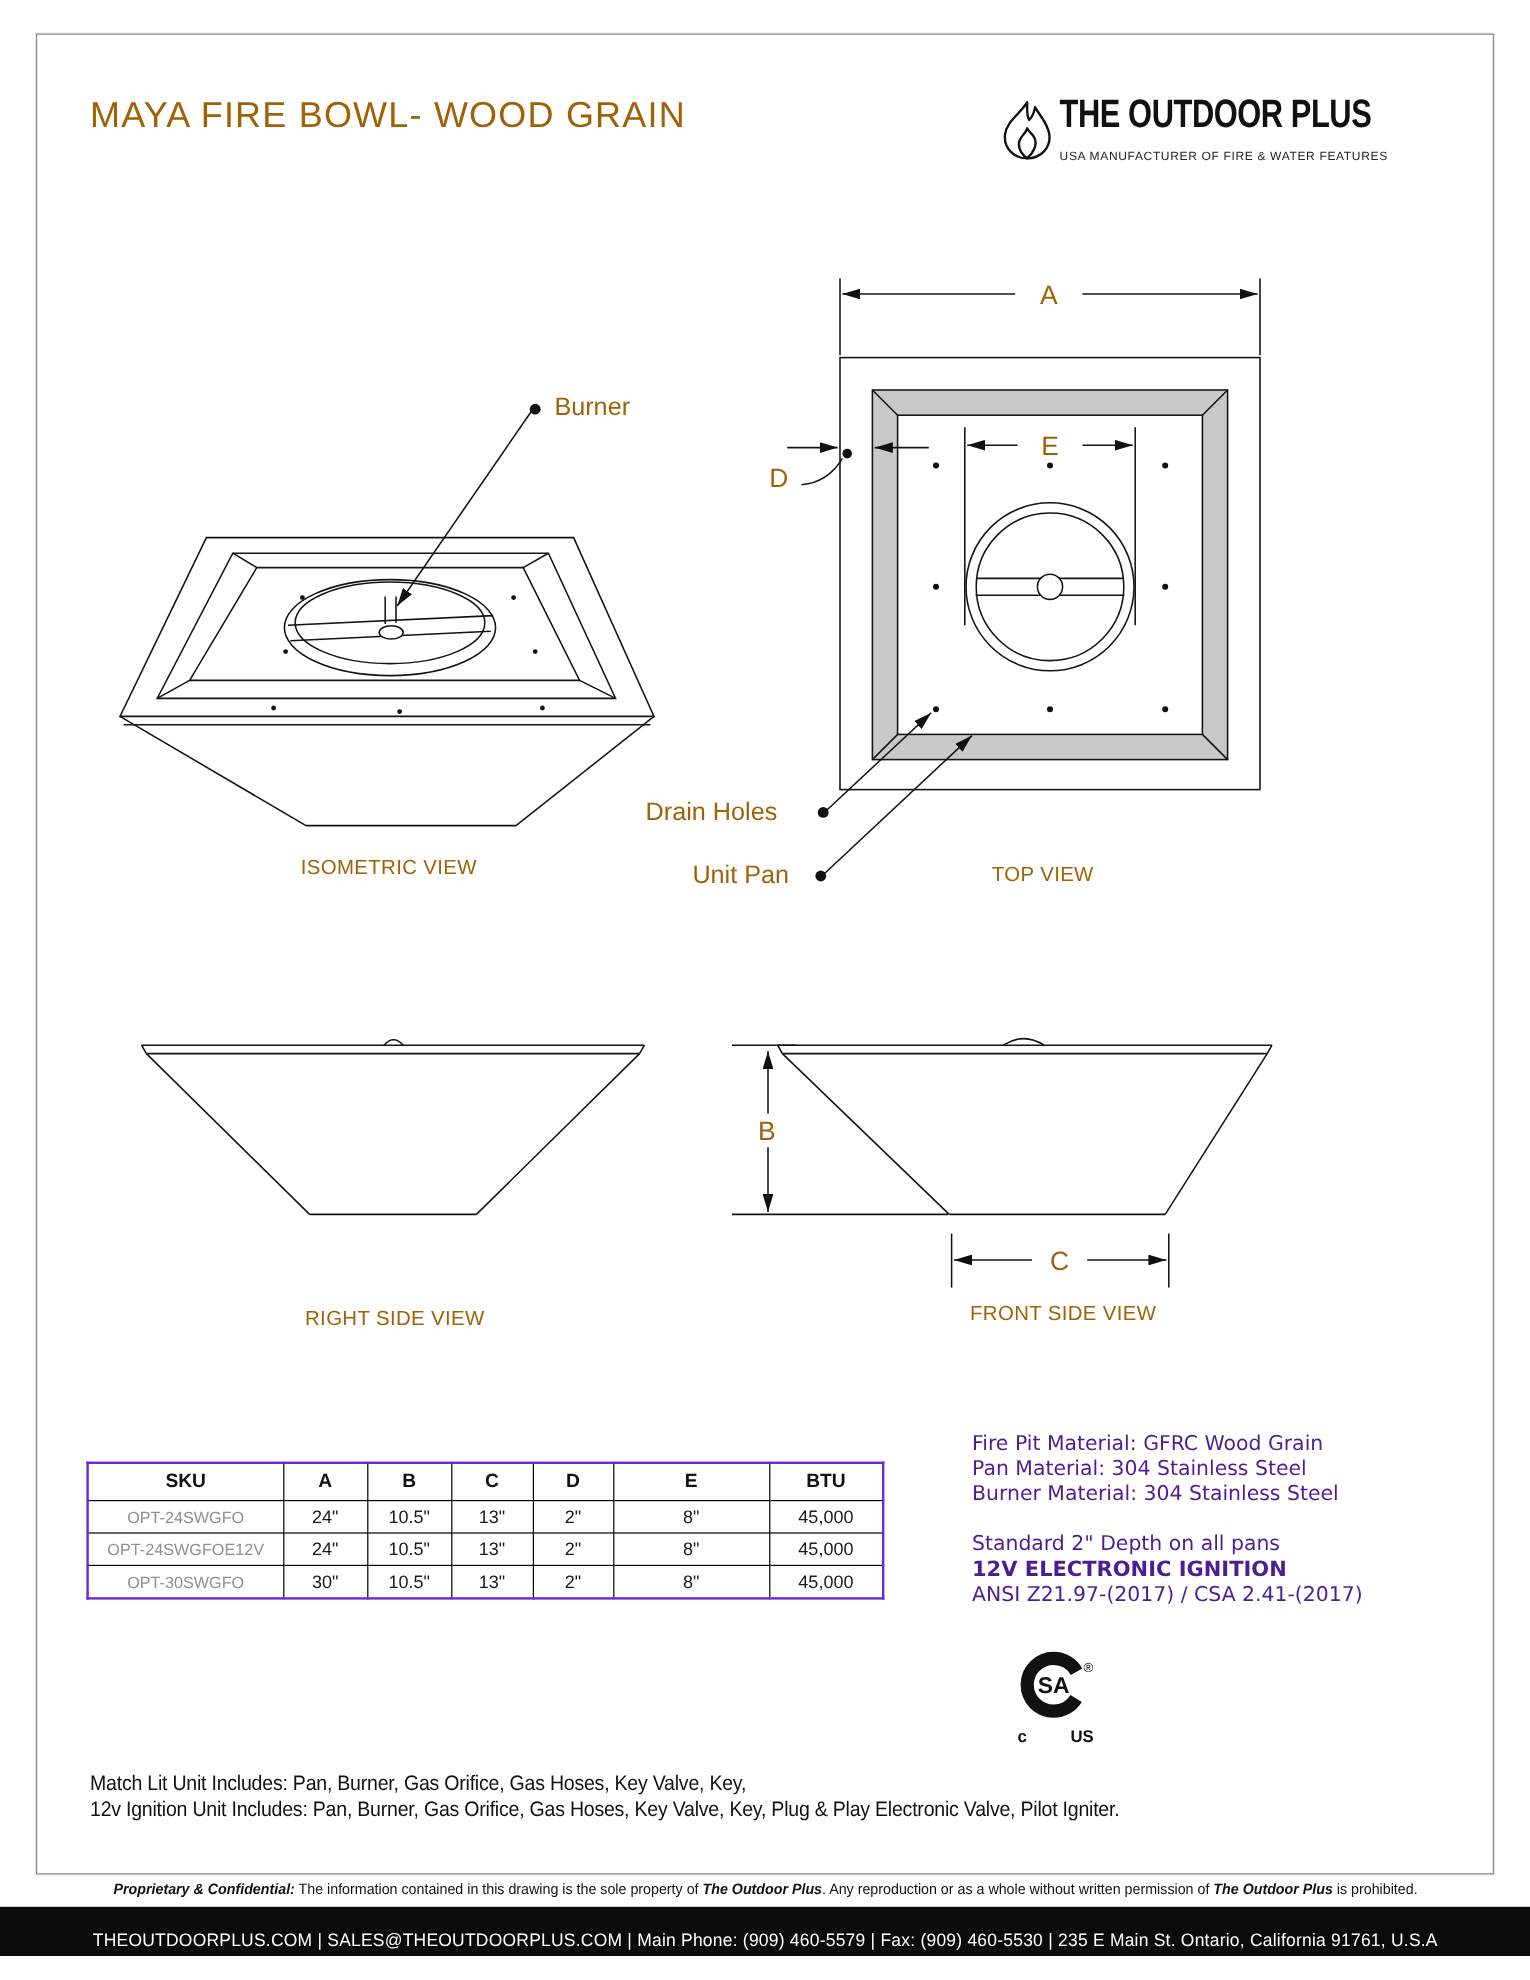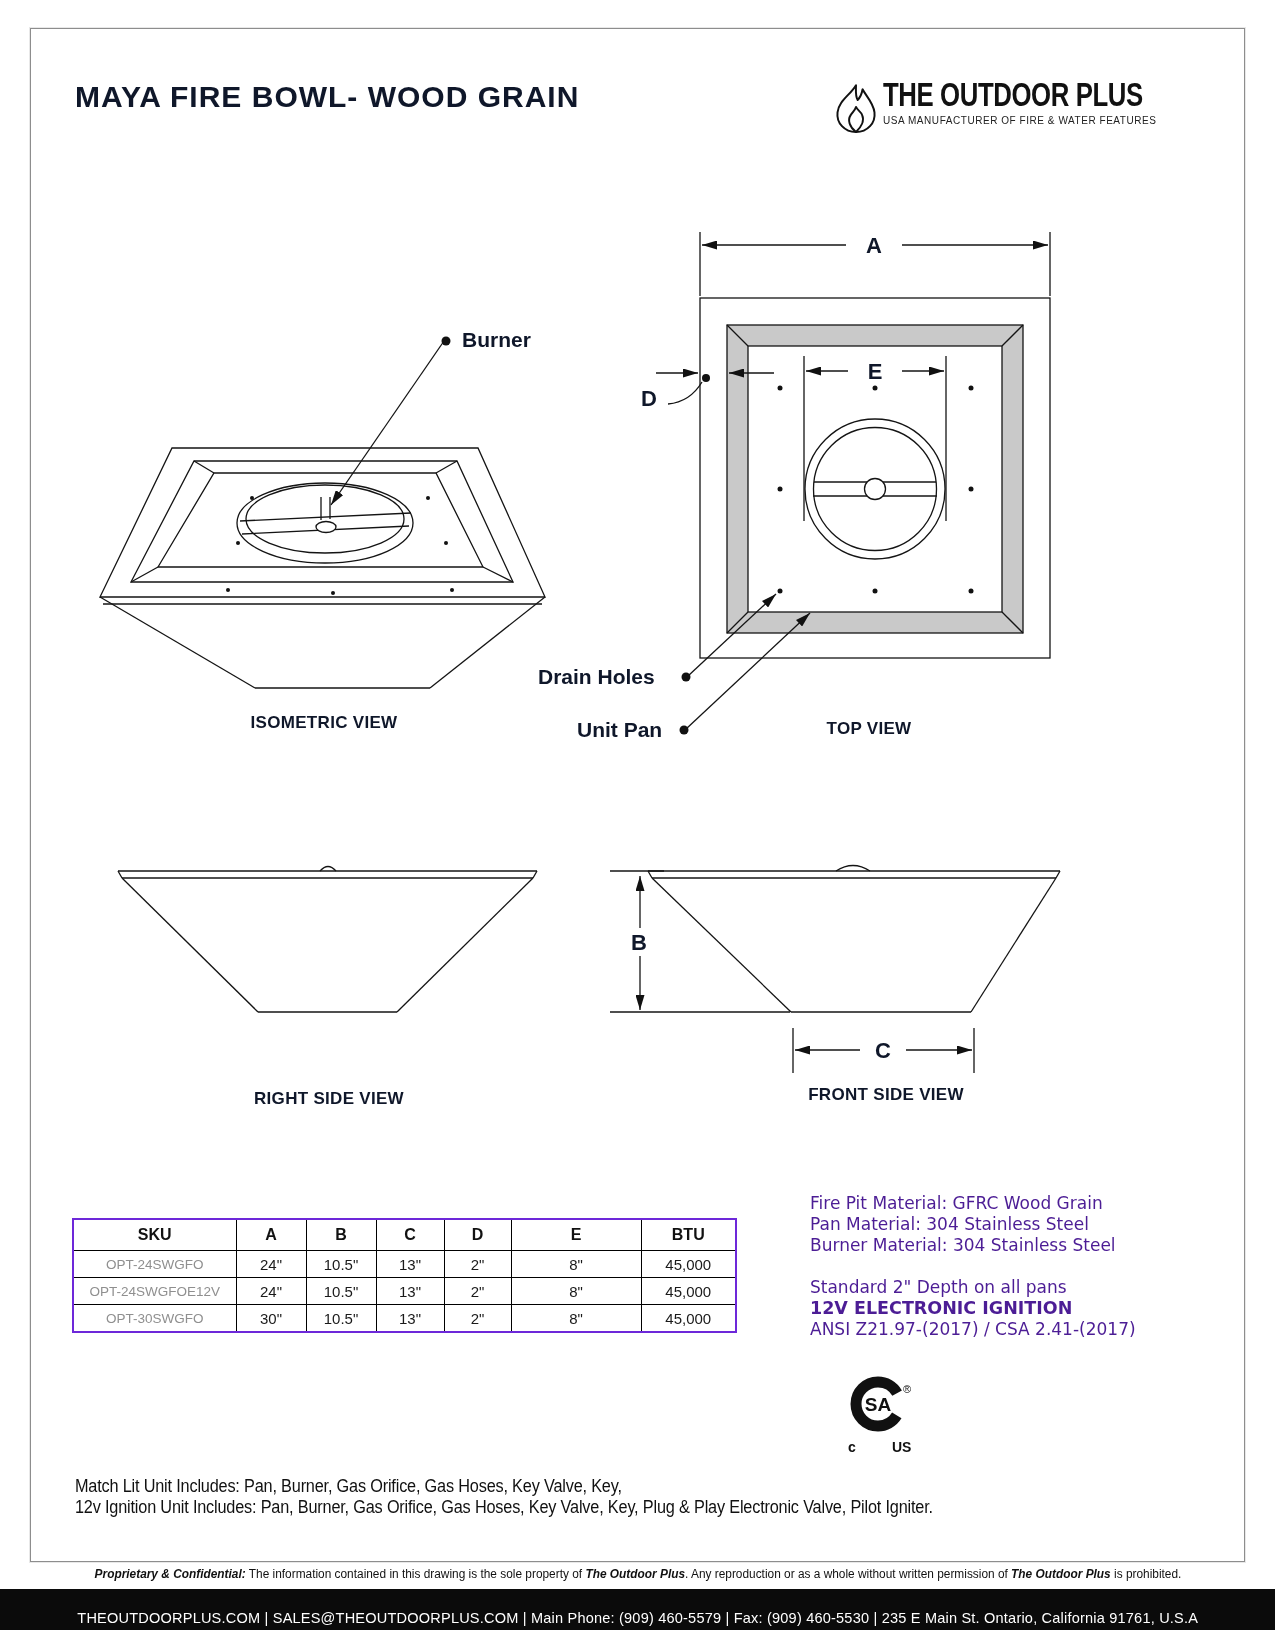--- a/index.html
+++ b/index.html
@@ -1,33 +1,33 @@
 <!DOCTYPE html>
 <html><head>
 <meta charset="utf-8">
 <style>
   html,body{margin:0;padding:0;background:#ffffff;}
   #page{position:relative;width:1275px;height:1650px;background:#ffffff;overflow:hidden;
         font-family:"Liberation Sans",sans-serif;color:#111;}
   #frame{position:absolute;left:30px;top:28px;width:1213px;height:1532px;
          border:1px solid #8d8d8d;box-shadow:0 0 0 1px #e8e8e8;}
-  .lbl{position:absolute;font-weight:bold;color:#0f172a;white-space:nowrap;
+  .lbl{position:absolute;font-weight:normal;color:#a16207;white-space:nowrap;
        font-family:"Liberation Sans",sans-serif;}
   .dim{font-size:22px;}
   .callout{font-size:21px;}
   .viewlbl{font-size:17px;letter-spacing:0.3px;}
   .ctr{transform:translateX(-50%);}
 
   #title{left:75px;top:80px;font-size:30px;letter-spacing:1px;}
 
   #brand{position:absolute;left:833px;top:78px;display:flex;align-items:flex-start;}
   #brand-text{margin-left:4px;}
   #brand-name{font-size:33px;font-weight:bold;line-height:34px;letter-spacing:-0.5px;
               transform:scaleX(0.78);transform-origin:left top;white-space:nowrap;}
-  #brand-tagline{font-size:10px;letter-spacing:0.55px;margin-top:3px;color:#222;white-space:nowrap;}
+  #brand-tagline{font-size:10px;letter-spacing:0.55px;margin-top:13px;color:#222;white-space:nowrap;}
 
   #drawing-svg{position:absolute;left:0;top:0;pointer-events:none;}
 
   #spec-table{position:absolute;left:72px;top:1218px;width:663px;border-collapse:collapse;
               table-layout:fixed;border:2px solid #6d28d9;background:#fff;}
   #spec-table th{border:1px solid #000;font-size:16px;height:30px;text-align:center;padding:0;}
   #spec-table td{border:1px solid #000;font-size:15px;height:26px;text-align:center;padding:0;color:#1a1a1a;}
   #spec-table td.sku{color:#8f8f8f;font-size:13.5px;}
 
   .infoblock{position:absolute;left:810px;font-family:"DejaVu Sans",sans-serif;

